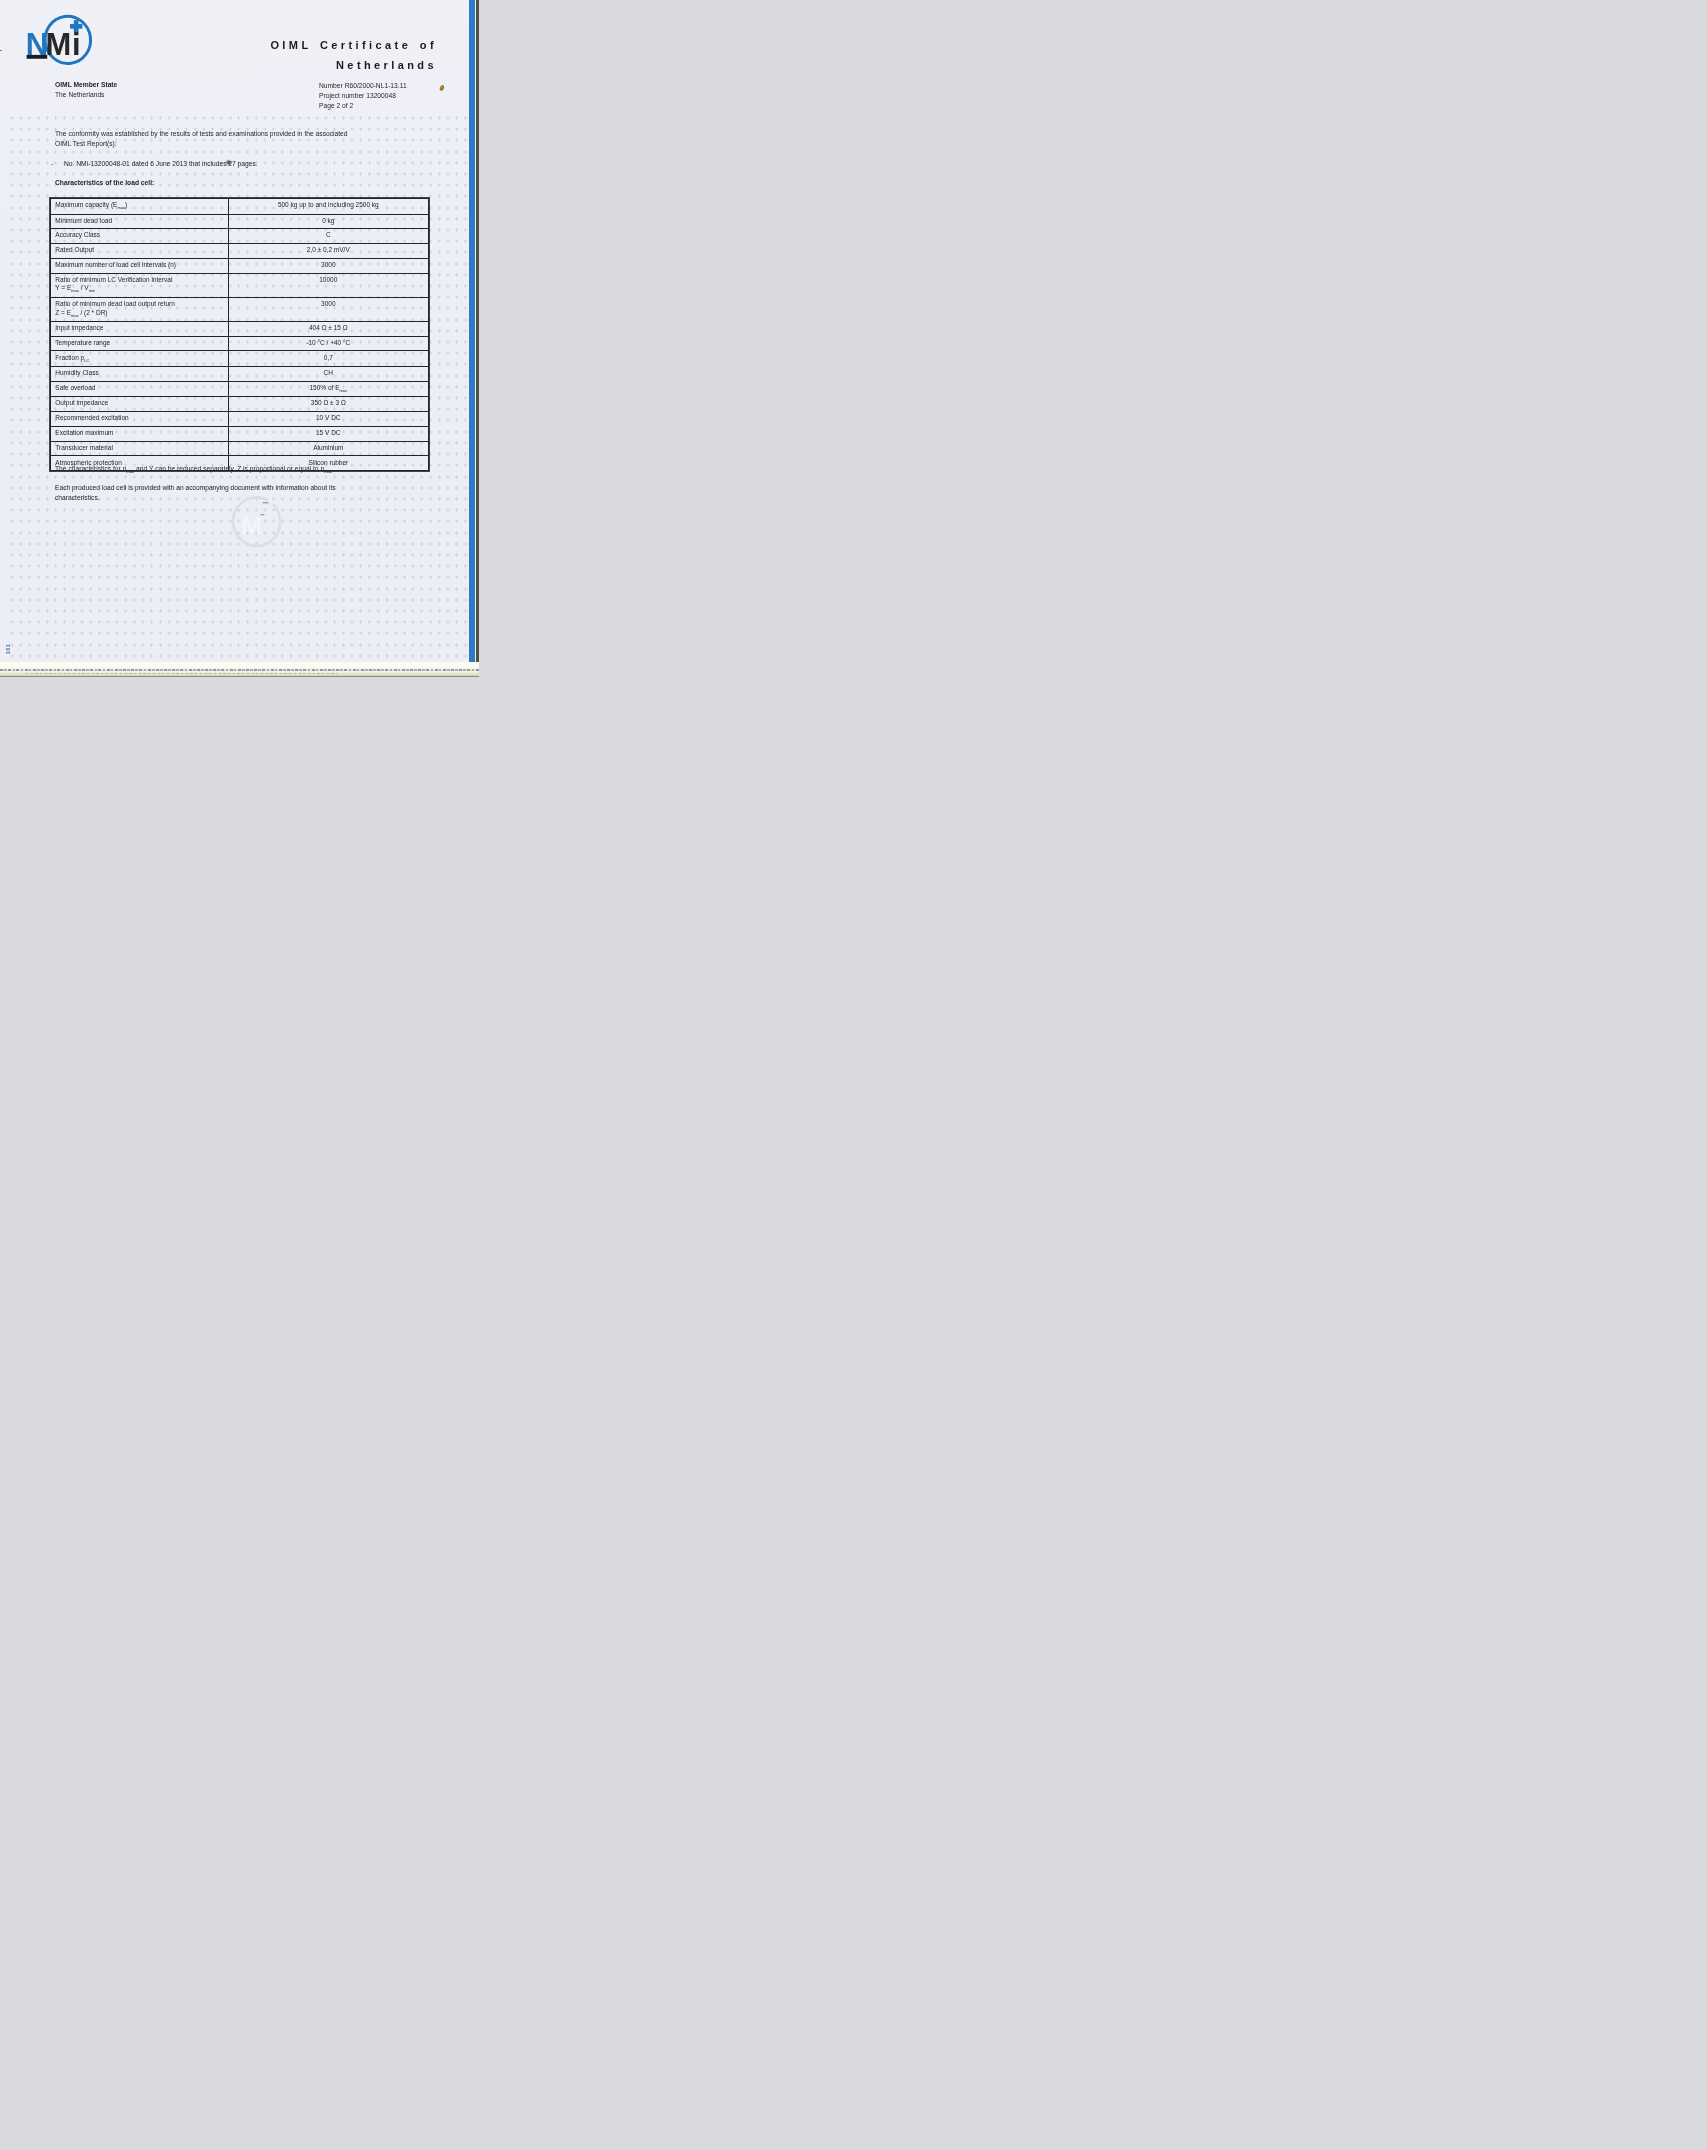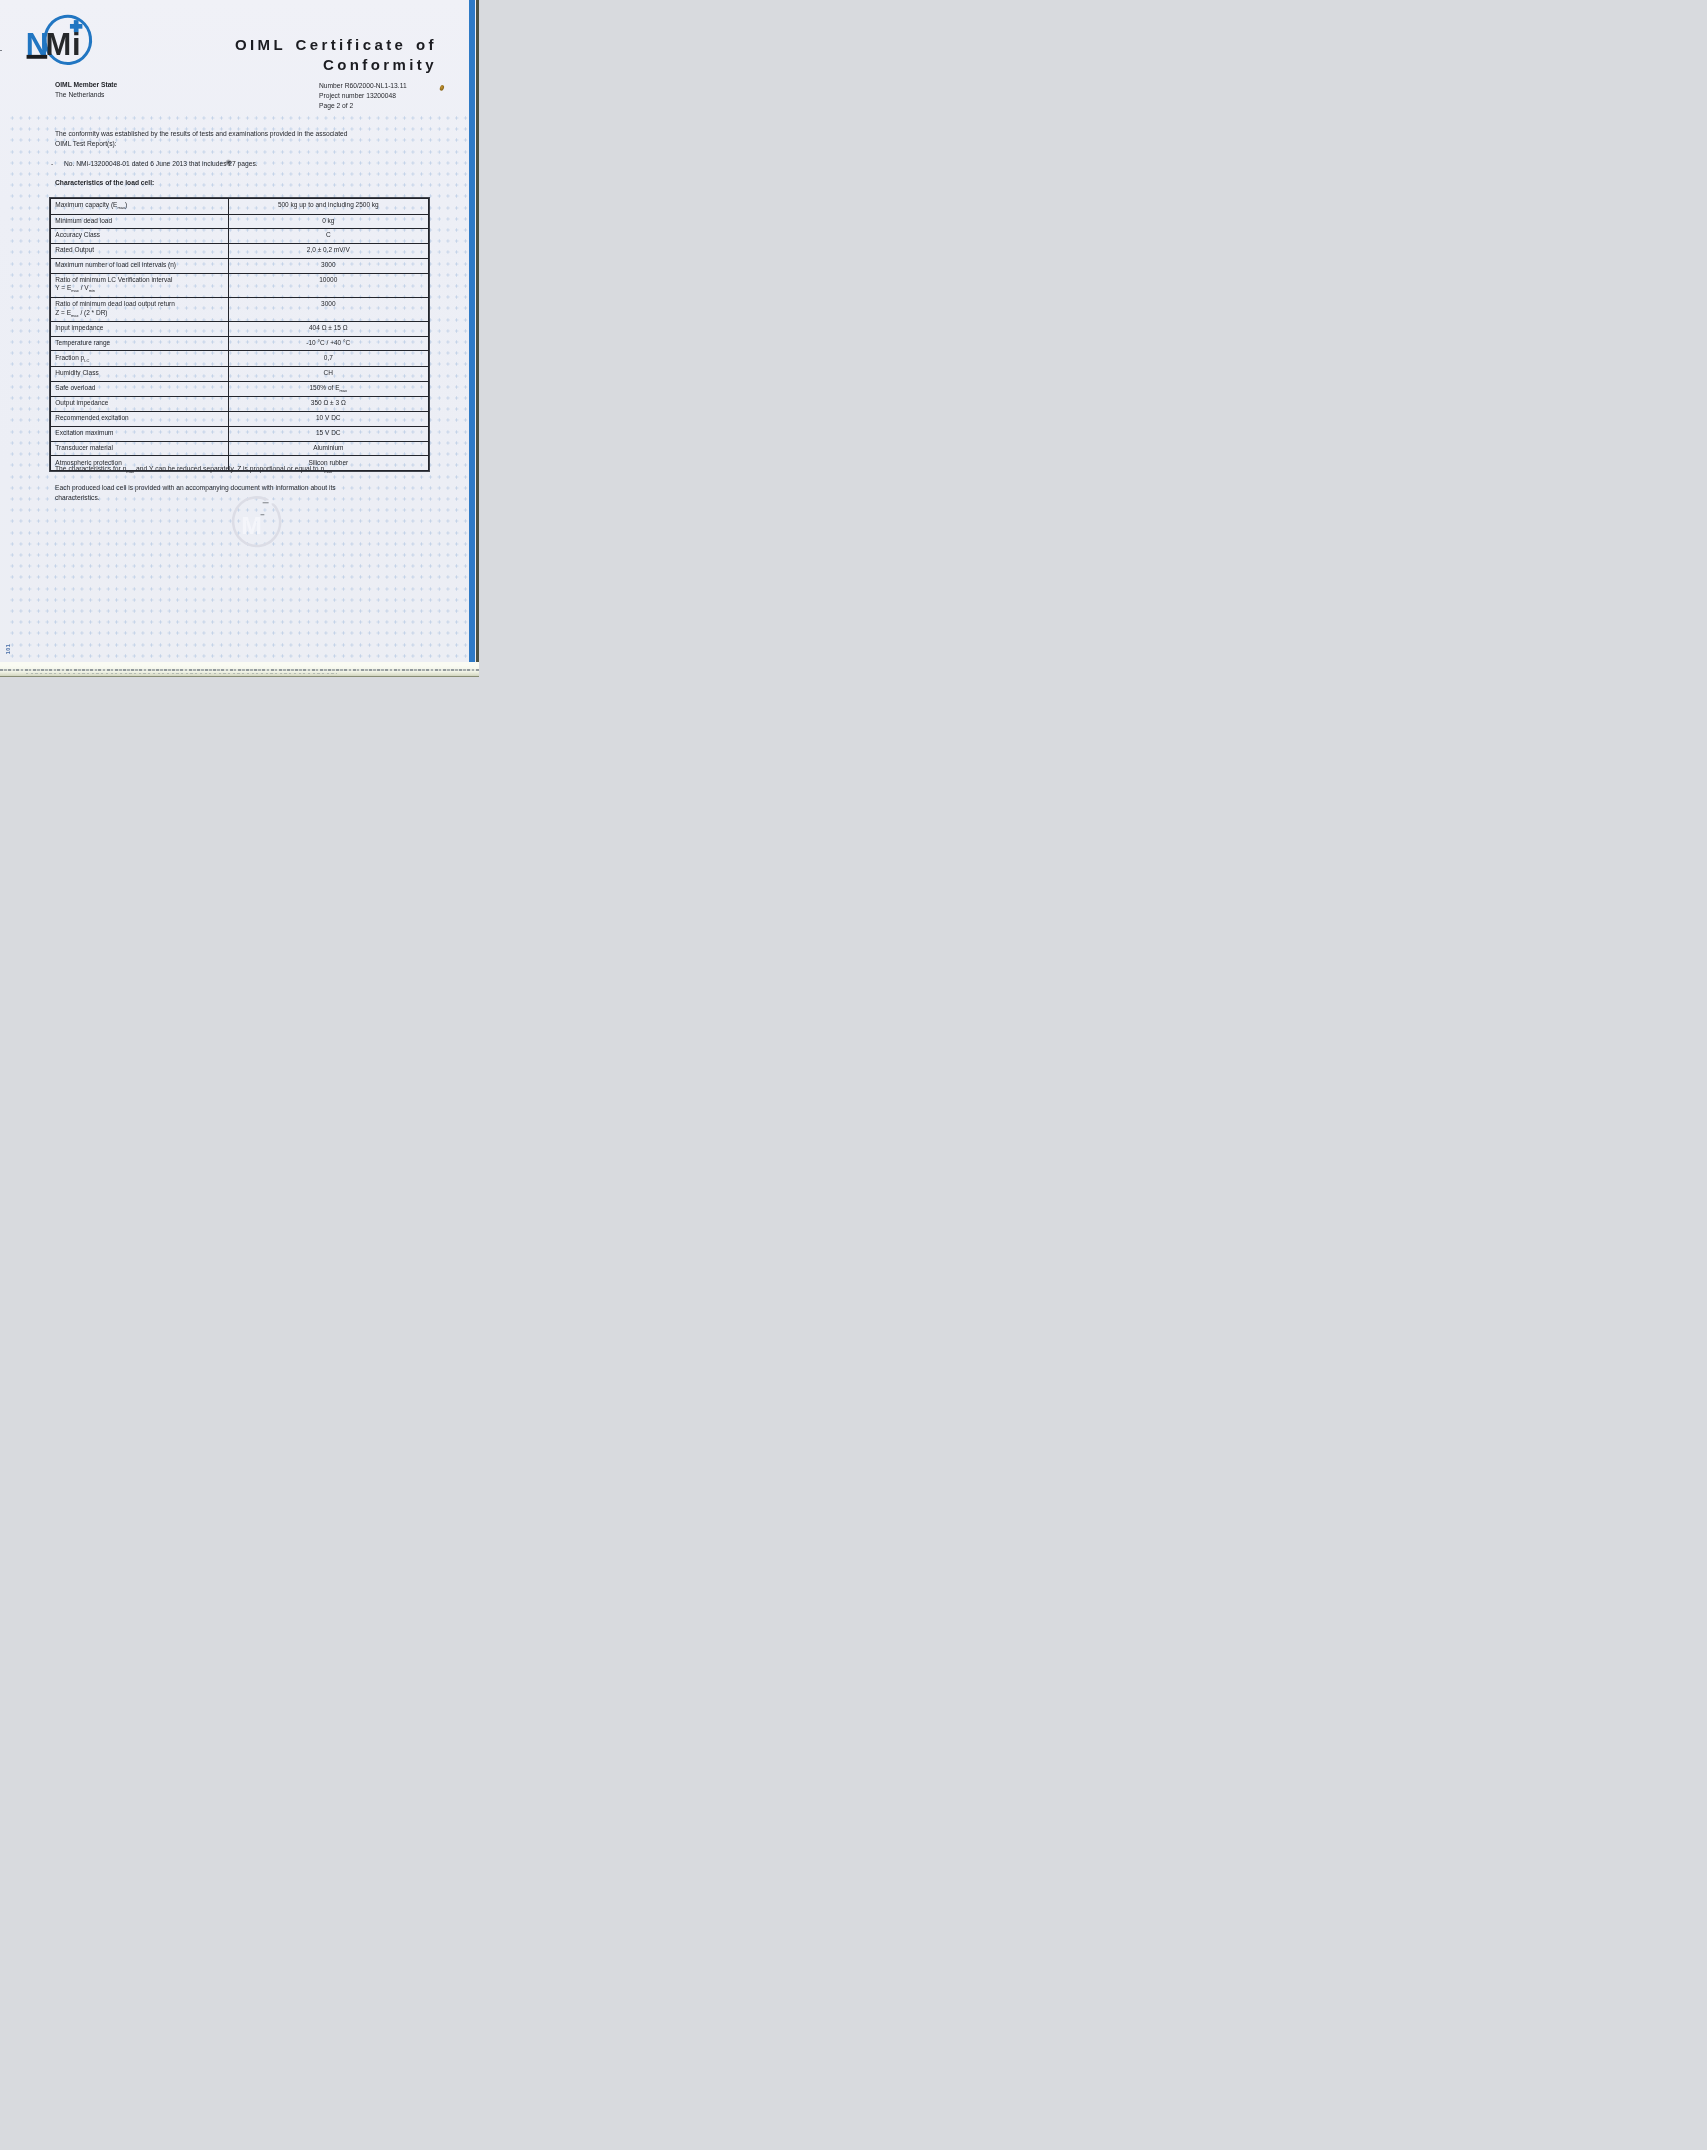--- a/index.html
+++ b/index.html
@@ -20,21 +20,21 @@
   }
   .content{position:absolute;inset:0;z-index:2;}
   
   .logo{position:absolute;left:24px;top:10.3px;width:73px;height:58px;}
   
   .member{position:absolute;left:55px;top:80px;font-size:6.7px;line-height:10px;}
   .member .b{font-weight:bold;color:#1d1f24;}
   
   .title{
     position:absolute;right:42px;top:35px;text-align:right;
-    font-size:15px;font-weight:bold;color:#1b1c21;
+    font-size:11px;font-weight:bold;color:#1b1c21;
     letter-spacing:3.4px;word-spacing:2.2px;line-height:20px;white-space:nowrap;
   }
   
   .nums{position:absolute;left:319px;top:81px;font-size:6.7px;line-height:10px;color:#26272c;}
   
   .intro{position:absolute;left:55px;top:129px;font-size:6.7px;line-height:10.3px;color:#24262b;}
   .bullet{position:absolute;left:51px;top:160px;font-size:6.7px;color:#24262b;}
   .bullet .dash{display:inline-block;width:13px;}
   .tbl-heading{position:absolute;left:55px;top:179px;font-size:6.7px;font-weight:bold;color:#1d1f24;}
   
@@ -169,21 +169,21 @@
       </svg>
     </div>
 
     <div class="member">
       <div class="b">OIML Member State</div>
       <div>The Netherlands</div>
     </div>
 
     <div class="title">
       <div>OIML Certificate of</div>
-      <div>Conformity</div>
+      <div>Netherlands</div>
     </div>
 
     <div class="nums">
       <div>Number R60/2000-NL1-13.11</div>
       <div>Project number 13200048</div>
       <div>Page 2 of 2</div>
     </div>
 
     <div class="intro">
       <div>The conformity was established by the results of tests and examinations provided in the associated</div>

